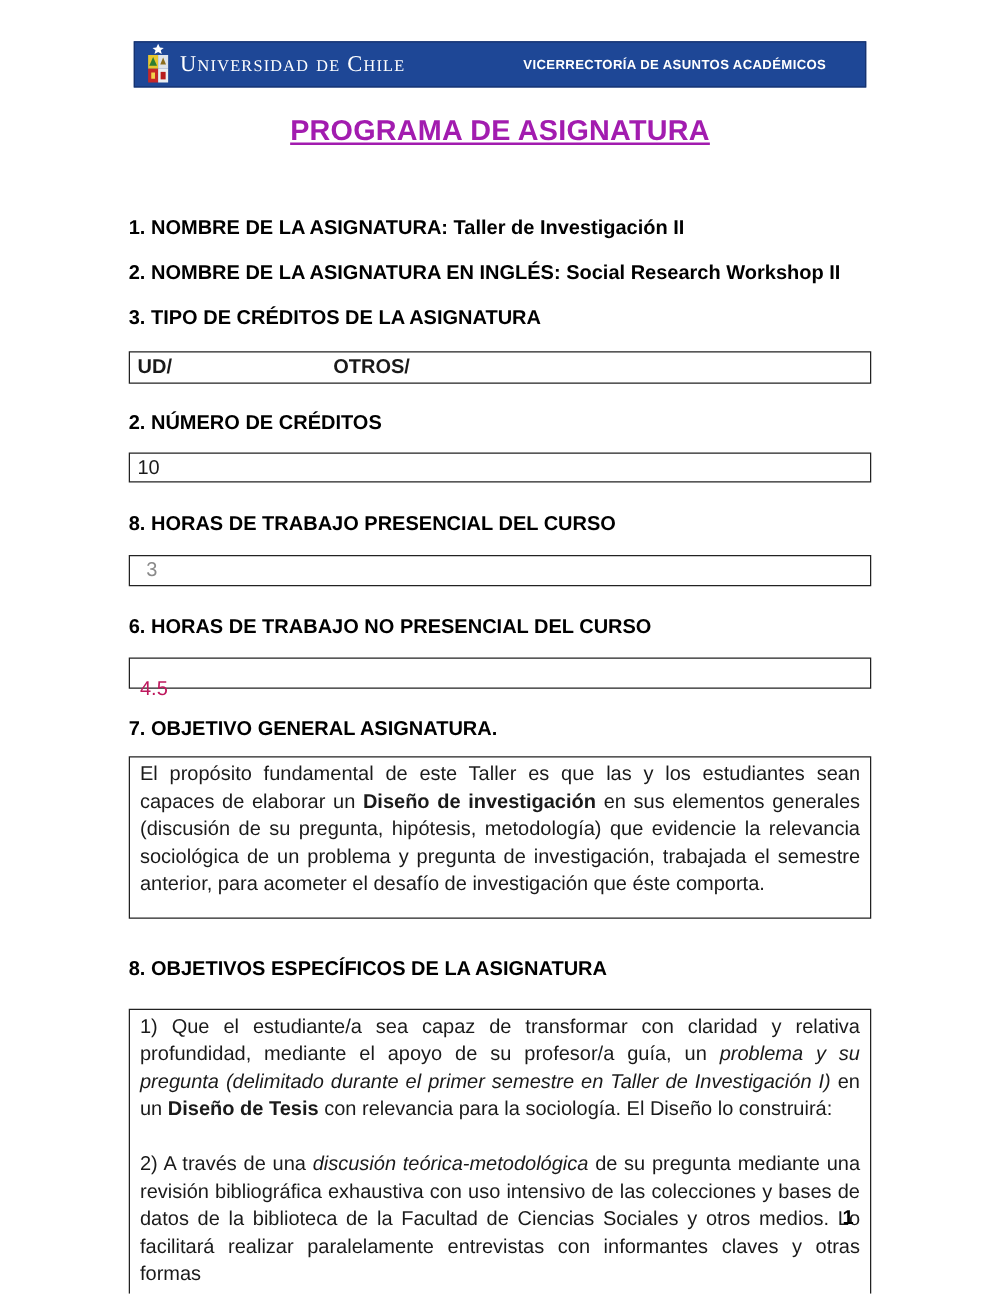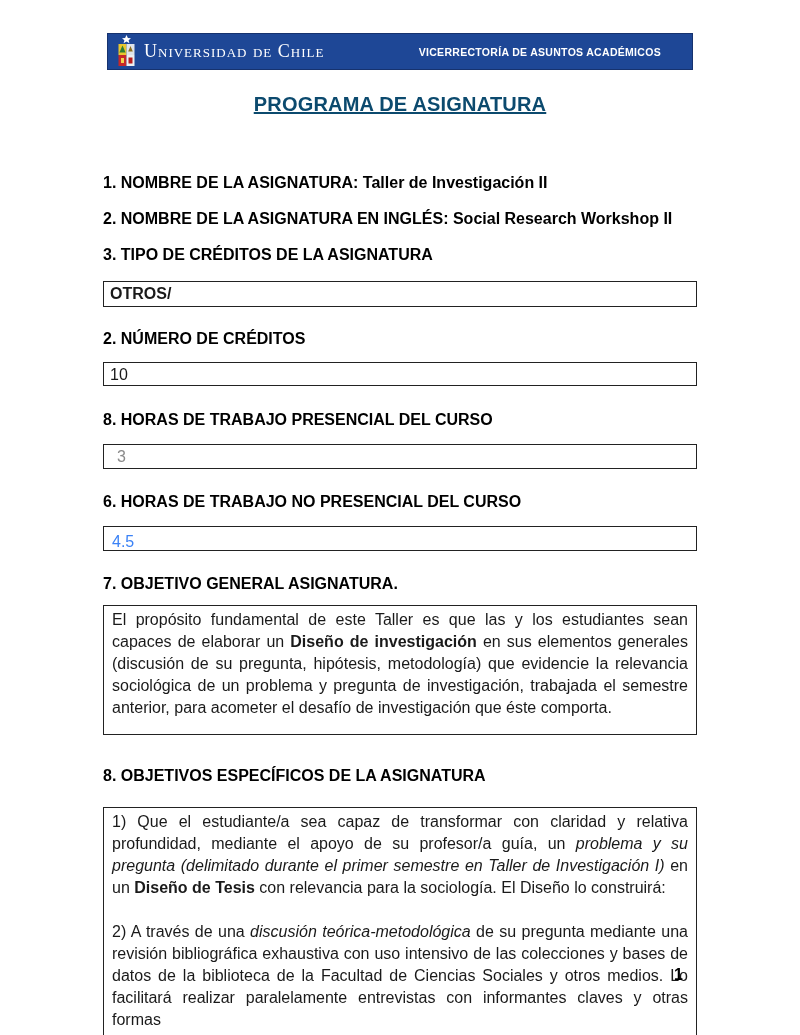--- a/index.html
+++ b/index.html
@@ -27,22 +27,22 @@
     color:#ffffff;font-size:18px;letter-spacing:1px;line-height:1;
     padding-bottom:2px;
   }
   .office{
     color:#ffffff;font-weight:bold;font-size:10.5px;letter-spacing:.3px;
     padding-right:31px;
   }
   
   .doc-title{
     margin-top:24px;text-align:center;
-    font-size:20px;font-weight:bold;text-decoration:underline;
-    letter-spacing:.2px;line-height:20px;color:#0c4a6e;
+    font-size:23px;font-weight:bold;text-decoration:underline;
+    letter-spacing:.2px;line-height:20px;color:#a21caf;
   }
   
   .sec-h{
     font-size:16px;font-weight:bold;color:#000;
     line-height:22px;margin:0;
   }
   .h-s1{margin-top:58px;}
   .h-s2{margin-top:14px;text-align:justify;}
   .h-s3{margin-top:14px;}
   .h-s4{margin-top:21px;}
@@ -54,21 +54,21 @@
   .box{
     border:1.5px solid #222;box-sizing:border-box;width:594px;
     font-size:16px;line-height:22px;color:#1a1a1a;
   }
   .box-s3{margin-top:15px;padding:1px 6px;display:flex;font-weight:bold;}
   .box-s3 .f1{width:36%;}
   .box-s3 .f2{width:27%;}
   .box-s3 .f3{width:37%;}
   .box-s4{margin-top:12px;padding:1px 6px;height:24px;}
   .box-s5{margin-top:13px;padding:1px 6px 1px 13px;height:25px;color:#8a8a8a;}
-  .box-s6{margin-top:13px;padding:4px 6px 1px 8px;height:25px;color:#3b82f6;}
+  .box-s6{margin-top:13px;padding:14px 6px 1px 8px;height:25px;color:#be185d;}
   .box-s7{margin-top:10px;padding:3px 8px 15px 8px;}
   .box-s8{margin-top:20px;padding:3px 8px 19px 8px;}
   .box p{margin:0;text-align:justify;}
   .box p + p{margin-top:22px;}
   
   .page-num{
     position:absolute;top:966px;left:674px;
     font-size:16px;font-weight:bold;color:#000;
   }
 </style>
@@ -97,20 +97,21 @@
     </div>
 
     <div class="doc-title">PROGRAMA DE ASIGNATURA</div>
 
     <p class="sec-h h-s1">1. NOMBRE DE LA ASIGNATURA: Taller de Investigación II</p>
 
     <p class="sec-h h-s2">2. NOMBRE DE LA ASIGNATURA EN INGLÉS: Social Research Workshop II</p>
 
     <p class="sec-h h-s3">3. TIPO DE CRÉDITOS DE LA ASIGNATURA</p>
     <div class="box box-s3">
+      <span class="f2">UD/</span>
       <span class="f3">OTROS/</span>
     </div>
 
     <p class="sec-h h-s4">2. NÚMERO DE CRÉDITOS</p>
     <div class="box box-s4">
       <span>10</span>
     </div>
 
     <p class="sec-h h-s5">8. HORAS DE TRABAJO PRESENCIAL DEL CURSO</p>
     <div class="box box-s5">

